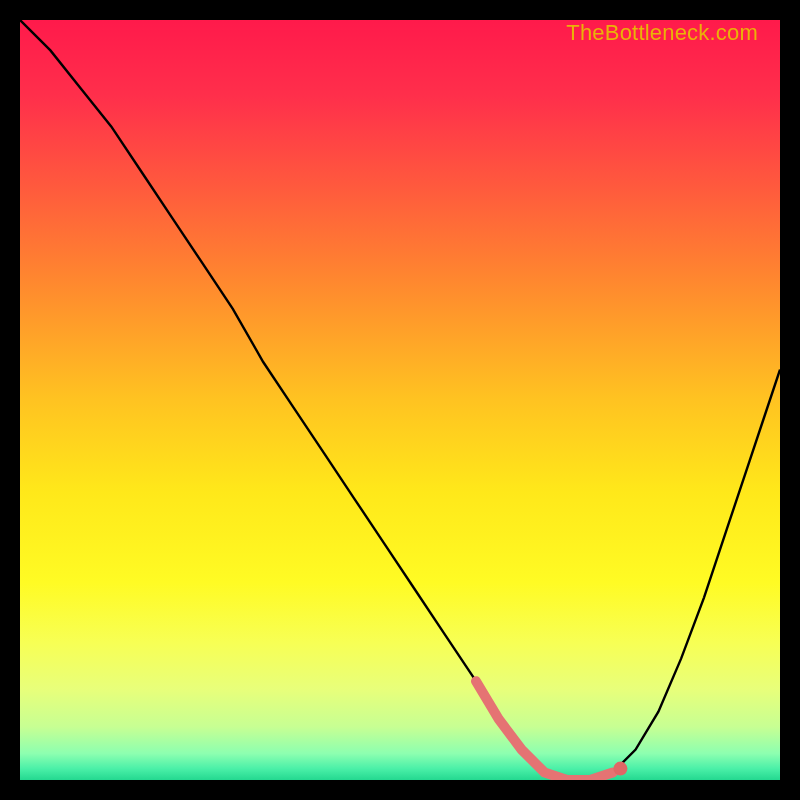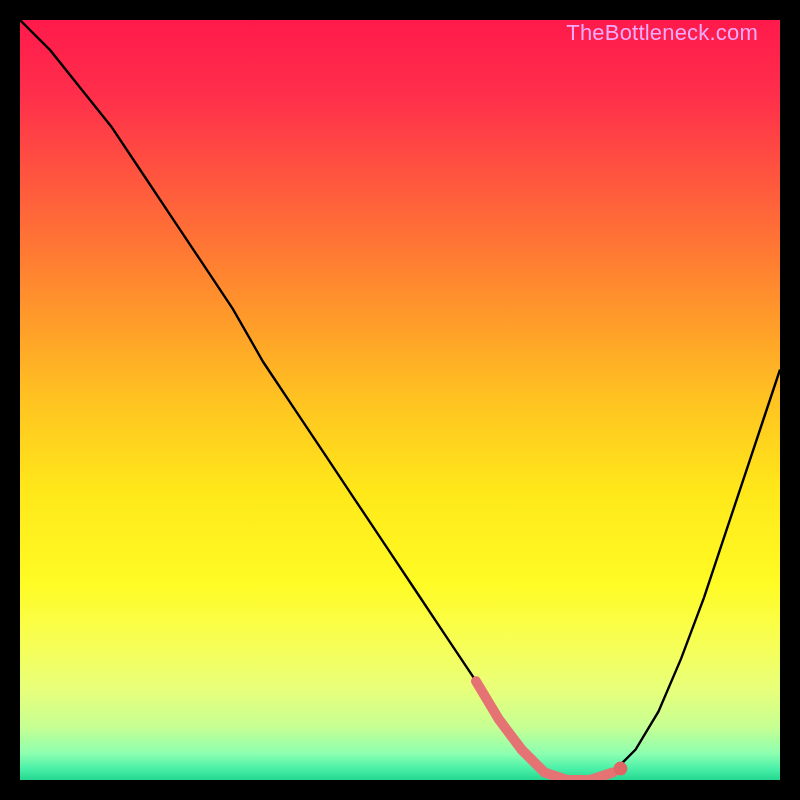--- a/index.html
+++ b/index.html
@@ -23,21 +23,21 @@
     position: absolute;
     left: 0;
     top: 0;
     width: 760px;
     height: 760px;
   }
   .watermark {
     position: absolute;
     top: 0px;
     right: 22px;
-    color: #f0abfc;
+    color: #eab308;
     font-size: 22px;
     font-weight: 500;
     letter-spacing: 0.2px;
     user-select: none;
   }
 </style>
 </head>
 <body>
 
 <div class="frame">

